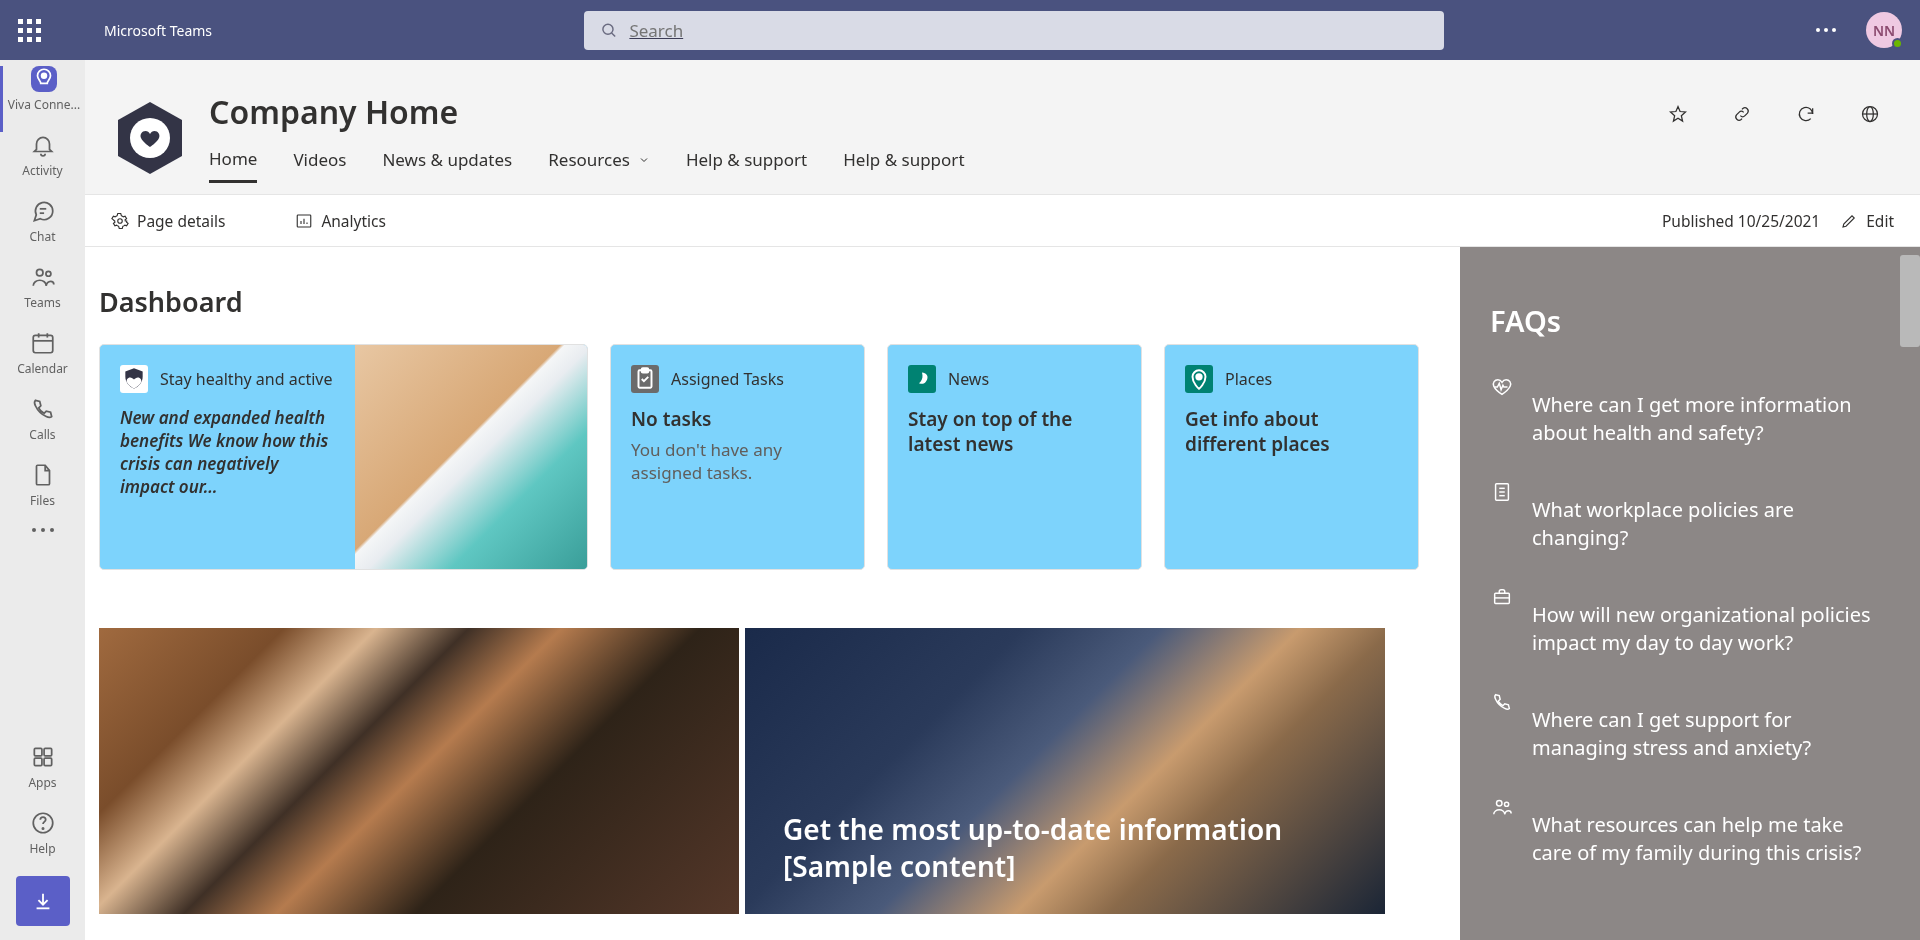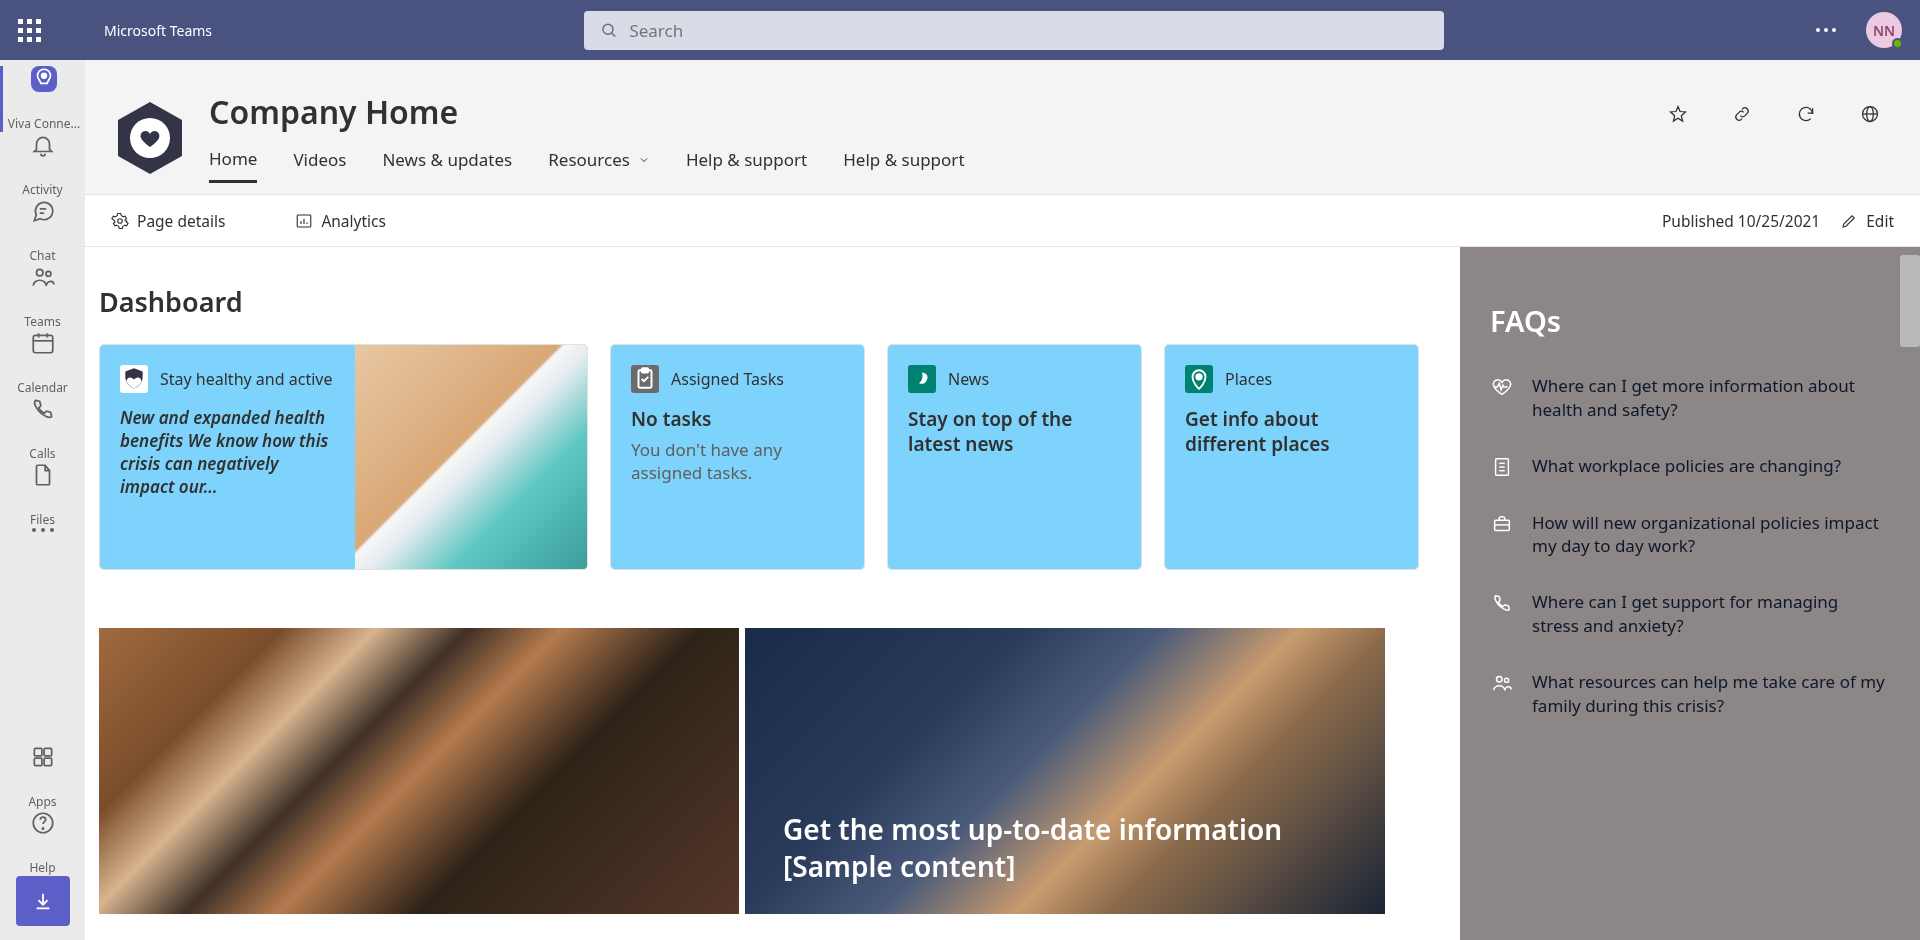--- a/index.html
+++ b/index.html
@@ -5,29 +5,29 @@
   *{box-sizing:border-box;margin:0;padding:0;font-family:"Segoe UI",system-ui,sans-serif;}
   body{background:#f5f5f5;width:1920px;height:940px;overflow:hidden;}
   
   .topbar{height:60px;background:#4a527f;display:flex;align-items:center;color:#fff;}
   .waffle{width:58px;height:60px;display:flex;align-items:center;justify-content:center;cursor:pointer;}
   .dotgrid{display:grid;grid-template-columns:repeat(3,5px);grid-template-rows:repeat(3,5px);gap:4px;}
   .dotgrid span{width:5px;height:5px;background:#fff;}
   .apptitle{font-size:14px;font-weight:400;margin-left:46px;}
   .search{margin-left:auto;width:860px;height:39px;background:#d9dbe6;border-radius:4px;display:flex;align-items:center;padding:0 16px;margin-right:auto;}
   .search .mag{width:18px;height:18px;opacity:.7;}
-  .search input{border:none;background:transparent;outline:none;font-size:17px;color:#3c3c56;margin-left:12px;width:100%;}
+  .search input{border:none;background:transparent;outline:none;font-size:17px;color:#3c3c56;margin-left:12px;width:100%;text-decoration:underline;}
   .top-right{display:flex;align-items:center;gap:30px;margin-right:18px;}
   .dots3{display:flex;gap:4px;}
   .dots3 span{width:4px;height:4px;background:#fff;border-radius:50%;}
   .avatar{width:36px;height:36px;border-radius:50%;background:#efc9e2;color:#8b4a6f;display:flex;align-items:center;justify-content:center;font-size:14px;font-weight:600;position:relative;}
   .presence{width:11px;height:11px;border-radius:50%;background:#6bb700;border:2px solid #4a527f;position:absolute;bottom:-1px;right:-1px;}
   
   .leftrail{position:absolute;left:0;top:60px;bottom:0;width:85px;background:#ebebeb;display:flex;flex-direction:column;align-items:center;padding-top:6px;}
-  .rail-item{width:85px;height:66px;display:flex;flex-direction:column;align-items:center;justify-content:space-between;gap:4px;cursor:pointer;color:#616161;}
+  .rail-item{width:85px;height:66px;display:flex;flex-direction:column;align-items:center;justify-content:flex-start;gap:4px;cursor:pointer;color:#616161;}
   .rail-item.active{border-left:3px solid #5b5fc7;}
   .rail-icon{width:26px;height:26px;display:flex;align-items:center;justify-content:center;}
   .rail-icon svg{width:26px;height:26px;}
   .rail-label{font-size:12px;}
   .rail-item.active .rail-icon{border-radius:8px;}
   .rail-spacer{flex:1;}
   .download-btn{width:54px;height:50px;background:#5b5fc7;border-radius:4px;display:flex;align-items:center;justify-content:center;margin-bottom:14px;cursor:pointer;}
   .download-btn svg{color:#fff;width:22px;height:22px;}
   
   .page{position:absolute;left:85px;top:60px;right:0;bottom:0;overflow:hidden;background:#fff;}
@@ -79,21 +79,21 @@
   .hero1{width:640px;background:linear-gradient(135deg,#a06a3f 0%,#7a4d2b 20%,#d9b48f 30%,#3f3026 40%,#b57b4e 50%,#2e2318 65%,#543729 100%);}
   .hero2{width:640px;background:linear-gradient(135deg,#1a2a4a 0%,#2a3a5a 30%,#4a5a7a 45%,#c89b6e 60%,#8a6a4a 70%,#1a2536 100%);display:flex;align-items:flex-end;padding:0 38px 30px 38px;}
   .hero2 .hero-title{color:#fff;font-size:28px;font-weight:600;line-height:1.3;}
   
   .scrollthumb{position:absolute;right:0;top:195px;width:20px;height:92px;background:#b9b9b9;border-radius:3px;}
   
   .faq-title{font-size:29px;font-weight:600;margin-bottom:34px;}
   .faq-item{display:flex;gap:18px;margin-bottom:32px;cursor:pointer;}
   .faq-icon{width:24px;min-width:24px;height:24px;display:flex;align-items:center;justify-content:center;margin-top:1px;}
   .faq-icon svg{width:22px;height:22px;color:#fff;}
-  .faq-text{font-size:17px;line-height:1.4;color:#0f172a;}
+  .faq-text{font-size:20px;line-height:1.4;color:#ffffff;margin-top:17px;}
   .faq-more{display:flex;align-items:center;gap:16px;margin-top:4px;cursor:pointer;}
   .faq-more svg{width:16px;height:14px;color:#fff;}
 </style>
 </head>
 <body>
 
 <div class="topbar">
   <div class="waffle">
     <div class="dotgrid">
       <span></span>

